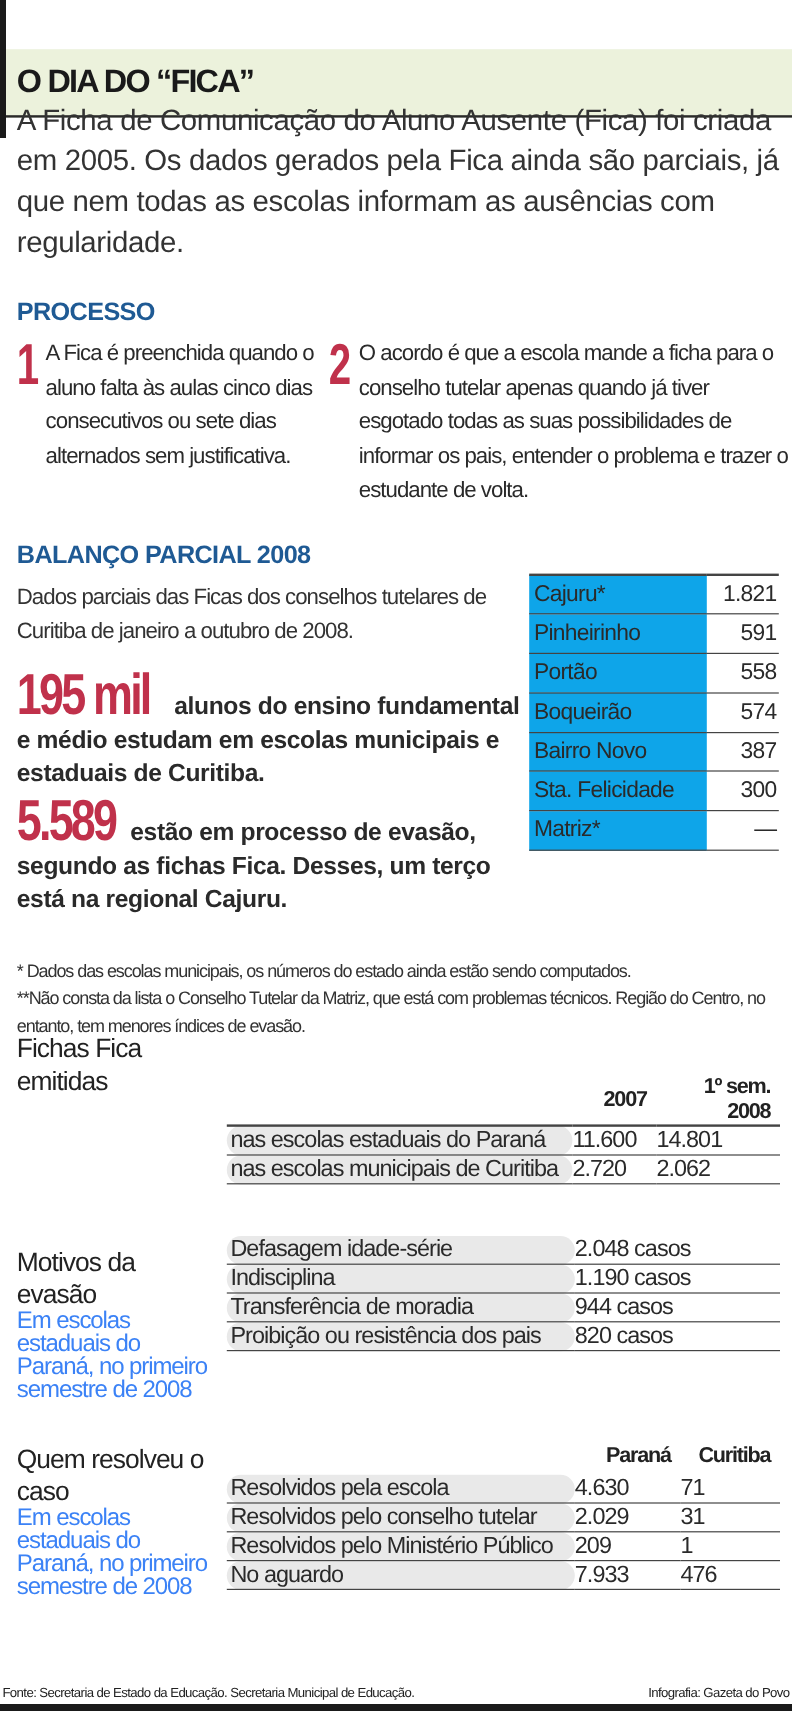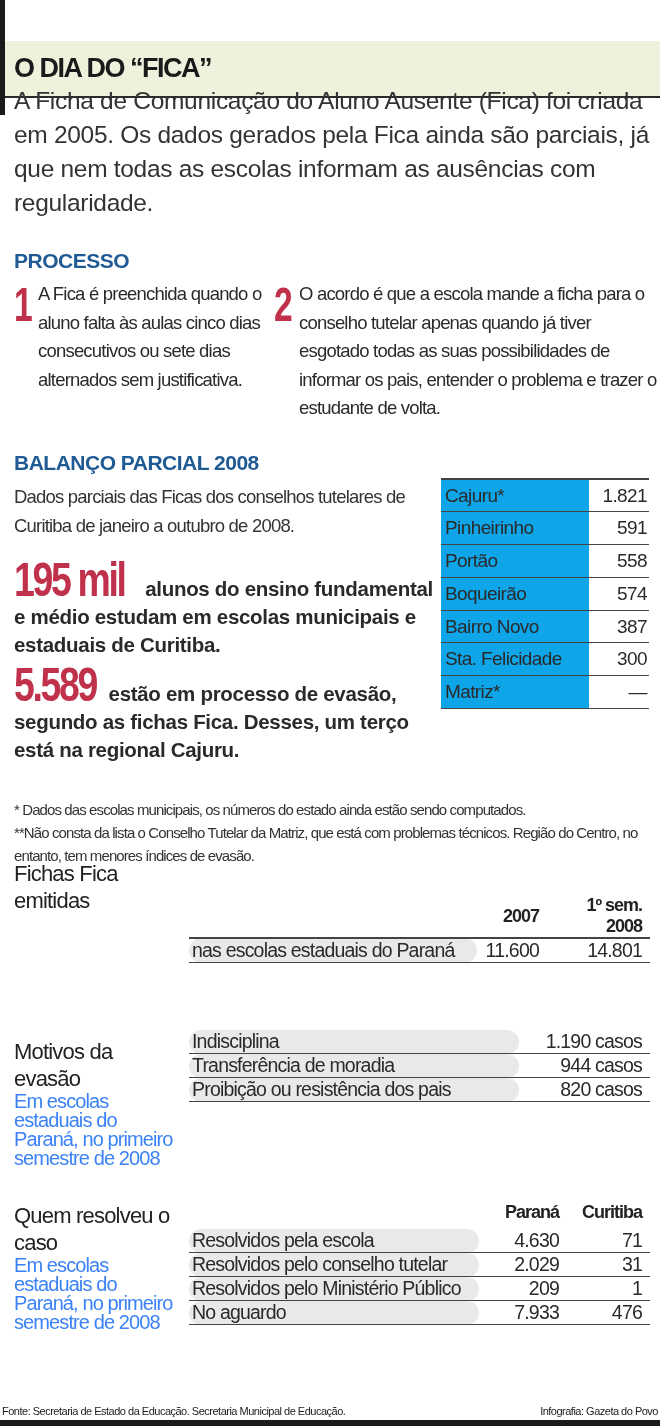--- a/index.html
+++ b/index.html
@@ -31,21 +31,21 @@
   .notes { position: absolute; left: 14px; top: 798px; width: 645px; font-size: 15px; line-height: 23px; color: #333; letter-spacing: -0.9px; }
 
   .block-title { position: absolute; left: 14px; font-size: 22px; line-height: 27px; color: #222; letter-spacing: -0.8px; }
   .block-sub { position: absolute; left: 14px; width: 170px; font-size: 20px; line-height: 19px; color: #3b82f6; letter-spacing: -0.9px; }
 
   .data-table { position: absolute; left: 189px; width: 461px; }
   .data-table th { font-size: 18px; font-weight: bold; color: #222; text-align: right; height: 33px; letter-spacing: -1px; padding-right: 8px; }
   .data-table td { height: 19px; font-size: 19.5px; color: #2a2a2a; border-bottom: 1.5px solid #444; letter-spacing: -0.8px; border-radius: 13px; }
   .data-table tr.first td { border-top: 2px solid #444; }
   .data-table td.lbl { background: #e9e9e9; padding-left: 3px; }
-  .data-table td.num { text-align: right; padding-right: 8px; margin-top: 28px; }
+  .data-table td.num { padding-right: 8px; margin-top: 28px; }
 
   .footer { position: absolute; left: 0; top: 1405px; width: 660px; font-size: 11px; color: #222; letter-spacing: -0.5px; }
   .footer .src { position: absolute; left: 2px; top: 0; }
   .footer .credit { position: absolute; right: 2px; top: 0; }
   .footer-bar { position: absolute; left: 0; top: 1420px; width: 660px; height: 6px; background: #1a1a1a; }
 </style>
 </head>
 <body>
 
 <div class="header">
@@ -120,27 +120,36 @@
       <tr>
     <th style="width:288px;"></th>
     <th style="width:70px;">2007</th>
     <th>1º sem. 2008</th>
   </tr>
   <tr class="first">
     <td class="lbl">nas escolas estaduais do Paraná</td>
     <td class="num">11.600</td>
     <td class="num">14.801</td>
   </tr>
+  <tr>
+    <td class="lbl">nas escolas municipais de Curitiba</td>
+    <td class="num">2.720</td>
+    <td class="num">2.062</td>
+  </tr>
 </tbody>
   </table>
 
 <div class="block-title" style="top:1038px; width:140px;">Motivos da evasão</div>
 <div class="block-sub" style="top:1092px;">Em escolas estaduais do Paraná, no primeiro semestre de 2008</div>
 <table class="data-table" style="top:1030px;">
   <tbody>
+      <tr>
+    <td class="lbl" style="width:290px;">Defasagem idade-série</td>
+    <td class="num">2.048 casos</td>
+  </tr>
   <tr>
     <td class="lbl">Indisciplina</td>
     <td class="num">1.190 casos</td>
   </tr>
   <tr>
     <td class="lbl">Transferência de moradia</td>
     <td class="num">944 casos</td>
   </tr>
   <tr>
     <td class="lbl">Proibição ou resistência dos pais</td>

